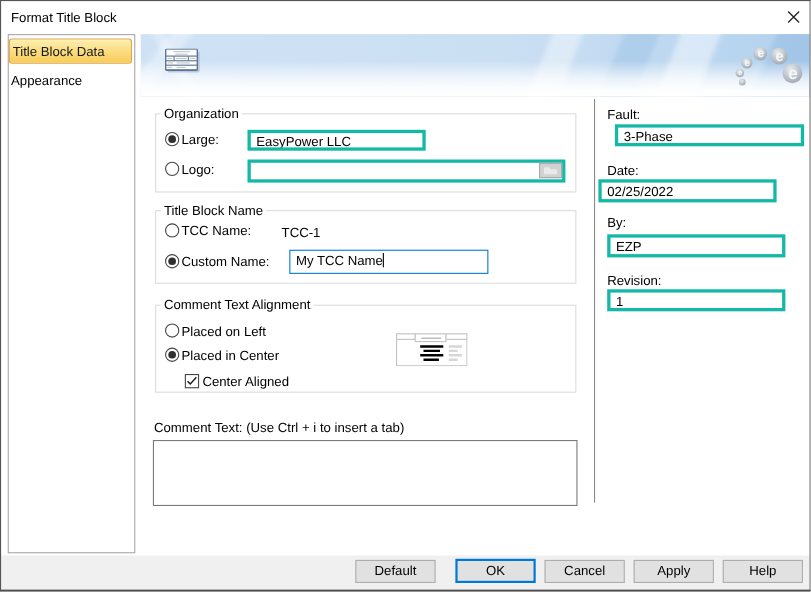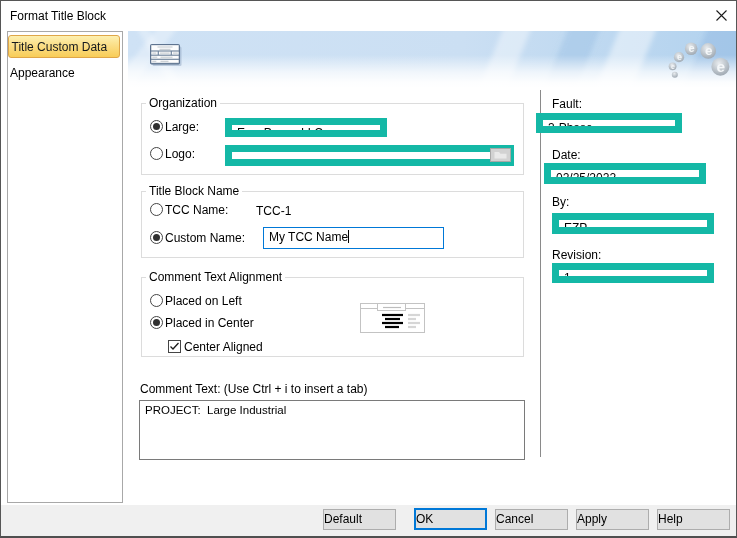--- a/index.html
+++ b/index.html
@@ -1,36 +1,36 @@
 <!DOCTYPE html>
 <html><head><meta charset="utf-8"><style>
 *{margin:0;padding:0;box-sizing:border-box}
 html,body{width:737px;height:538px}
 body{position:relative;font-family:"Liberation Sans",sans-serif;font-size:12px;color:#000;background:#fff;overflow:hidden}
 .abs{position:absolute}
 .frame{position:absolute;inset:0;border:1px solid #565656;border-bottom:2px solid #4f4f4f;pointer-events:none;z-index:50}
-.tb{position:absolute;background:#fff;border:7px solid #14b8a6;line-height:17px;padding-left:5px;overflow:hidden;white-space:nowrap}
+.tb{position:absolute;background:#fff;border:3px solid #14b8a6;line-height:17px;padding-left:5px;overflow:hidden;white-space:nowrap}
 .lbl{position:absolute;line-height:14px;white-space:nowrap}
 .radio{position:absolute;width:13px;height:13px;border:1px solid #454545;border-radius:50%;background:#fff}
 .radio.on::after{content:"";position:absolute;left:2px;top:2px;width:7px;height:7px;border-radius:50%;background:#303030}
 .grp{position:absolute;border:1px solid #dcdcdc}
 .glabel{position:absolute;background:#fff;padding:0 3px;line-height:13px;white-space:nowrap}
-.btn{position:absolute;width:73px;height:21px;background:#e1e1e1;border:1px solid #adadad;text-align:left;line-height:19px}
+.btn{position:absolute;width:73px;height:21px;background:#e1e1e1;border:1px solid #adadad;text-align:center;line-height:19px}
 </style></head>
 <body>
 <div class="frame"></div>
 
 <div class="lbl" style="left:10px;top:8.5px">Format Title Block</div>
 <svg class="abs" style="left:715.5px;top:10px" width="11" height="11" viewBox="0 0 11 11">
 <path d="M0.5 0.5 L10.5 10.5 M10.5 0.5 L0.5 10.5" stroke="#1b1b1b" stroke-width="1.1" fill="none"></path>
 </svg>
 
 <div class="abs" style="left:7px;top:31px;width:116px;height:472px;border:1px solid #a8a8a8;background:#fff">
   <div class="abs" style="left:0px;top:3px;width:112px;height:23px;border:1px solid #dfa648;border-radius:3px;background:linear-gradient(180deg,#fdf0b0 0%,#fbdd84 48%,#f8cd58 100%)">
-    <div class="lbl" style="left:2.5px;top:4px;color:#15191d">Title Custom Data</div>
+    <div class="lbl" style="left:2.5px;top:4px;color:#15191d">Title Block Data</div>
   </div>
   <div class="lbl" style="left:2px;top:34px">Appearance</div>
 </div>
 
 <div class="abs" style="left:128px;top:31px;width:608px;height:57px;overflow:hidden;background:linear-gradient(90deg,#cfe2f5 0%,#cbdff3 55%,#b2d2ee 100%)">
   <div class="abs" style="left:-10px;top:-50px;width:16px;height:200px;background:rgba(255,255,255,.32);transform:rotate(38deg);filter:blur(2px)"></div>
   <div class="abs" style="left:40px;top:-50px;width:10px;height:200px;background:rgba(255,255,255,.3);transform:rotate(-30deg);filter:blur(2px)"></div>
   <div class="abs" style="left:355px;top:-60px;width:26px;height:220px;background:rgba(255,255,255,.4);transform:rotate(22deg);filter:blur(2.5px)"></div>
   <div class="abs" style="left:420px;top:-60px;width:30px;height:220px;background:rgba(130,175,220,.28);transform:rotate(22deg);filter:blur(2.5px)"></div>
   <div class="abs" style="left:472px;top:-60px;width:34px;height:220px;background:rgba(255,255,255,.45);transform:rotate(22deg);filter:blur(2.5px)"></div>
@@ -132,27 +132,26 @@
   <g stroke="#d6d6d6" stroke-width="2.2">
     <path d="M48 12 h12"></path>
       <path d="M48 16 h8"></path>
       <path d="M48 20 h12"></path>
       <path d="M48 24 h8"></path>
   </g>
 </svg>
 
 <div class="lbl" style="left:140px;top:382px">Comment Text: (Use Ctrl + i to insert a tab)</div>
 <div class="abs" style="left:139px;top:400px;width:386px;height:60px;background:#fff;border:1px solid #7a7a7a;padding:3.5px 0 0 5px;line-height:11px;font-size:11.5px">
-  <div>PROJECT:&nbsp; Large Industrial</div>
 </div>
 
 <div class="abs" style="left:540px;top:90px;width:1px;height:367px;background:#8a8a8a"></div>
 
 <div class="lbl" style="left:552px;top:96.5px">Fault:</div>
-<div class="tb" style="left:536px;top:113px;width:146px;height:20px">3-Phase</div>
+<div class="tb" style="left:559px;top:113px;width:172px;height:20px">3-Phase</div>
 <div class="lbl" style="left:552px;top:147.5px">Date:</div>
 <div class="tb" style="left:544px;top:163px;width:162px;height:21px">02/25/2022</div>
 <div class="lbl" style="left:552px;top:195px">By:</div>
 <div class="tb" style="left:552px;top:213px;width:162px;height:21px">EZP</div>
 <div class="lbl" style="left:552px;top:248px">Revision:</div>
 <div class="tb" style="left:552px;top:263px;width:162px;height:20px">1</div>
 
 <div class="abs" style="left:1px;top:505px;width:735px;height:31px;background:#f0f0f0"></div>
 <div class="btn" style="left:323px;top:509px">Default</div>
 <div class="btn" style="left:414px;top:508px;border:2px solid #0078d7;height:22px;line-height:18px">OK</div>

